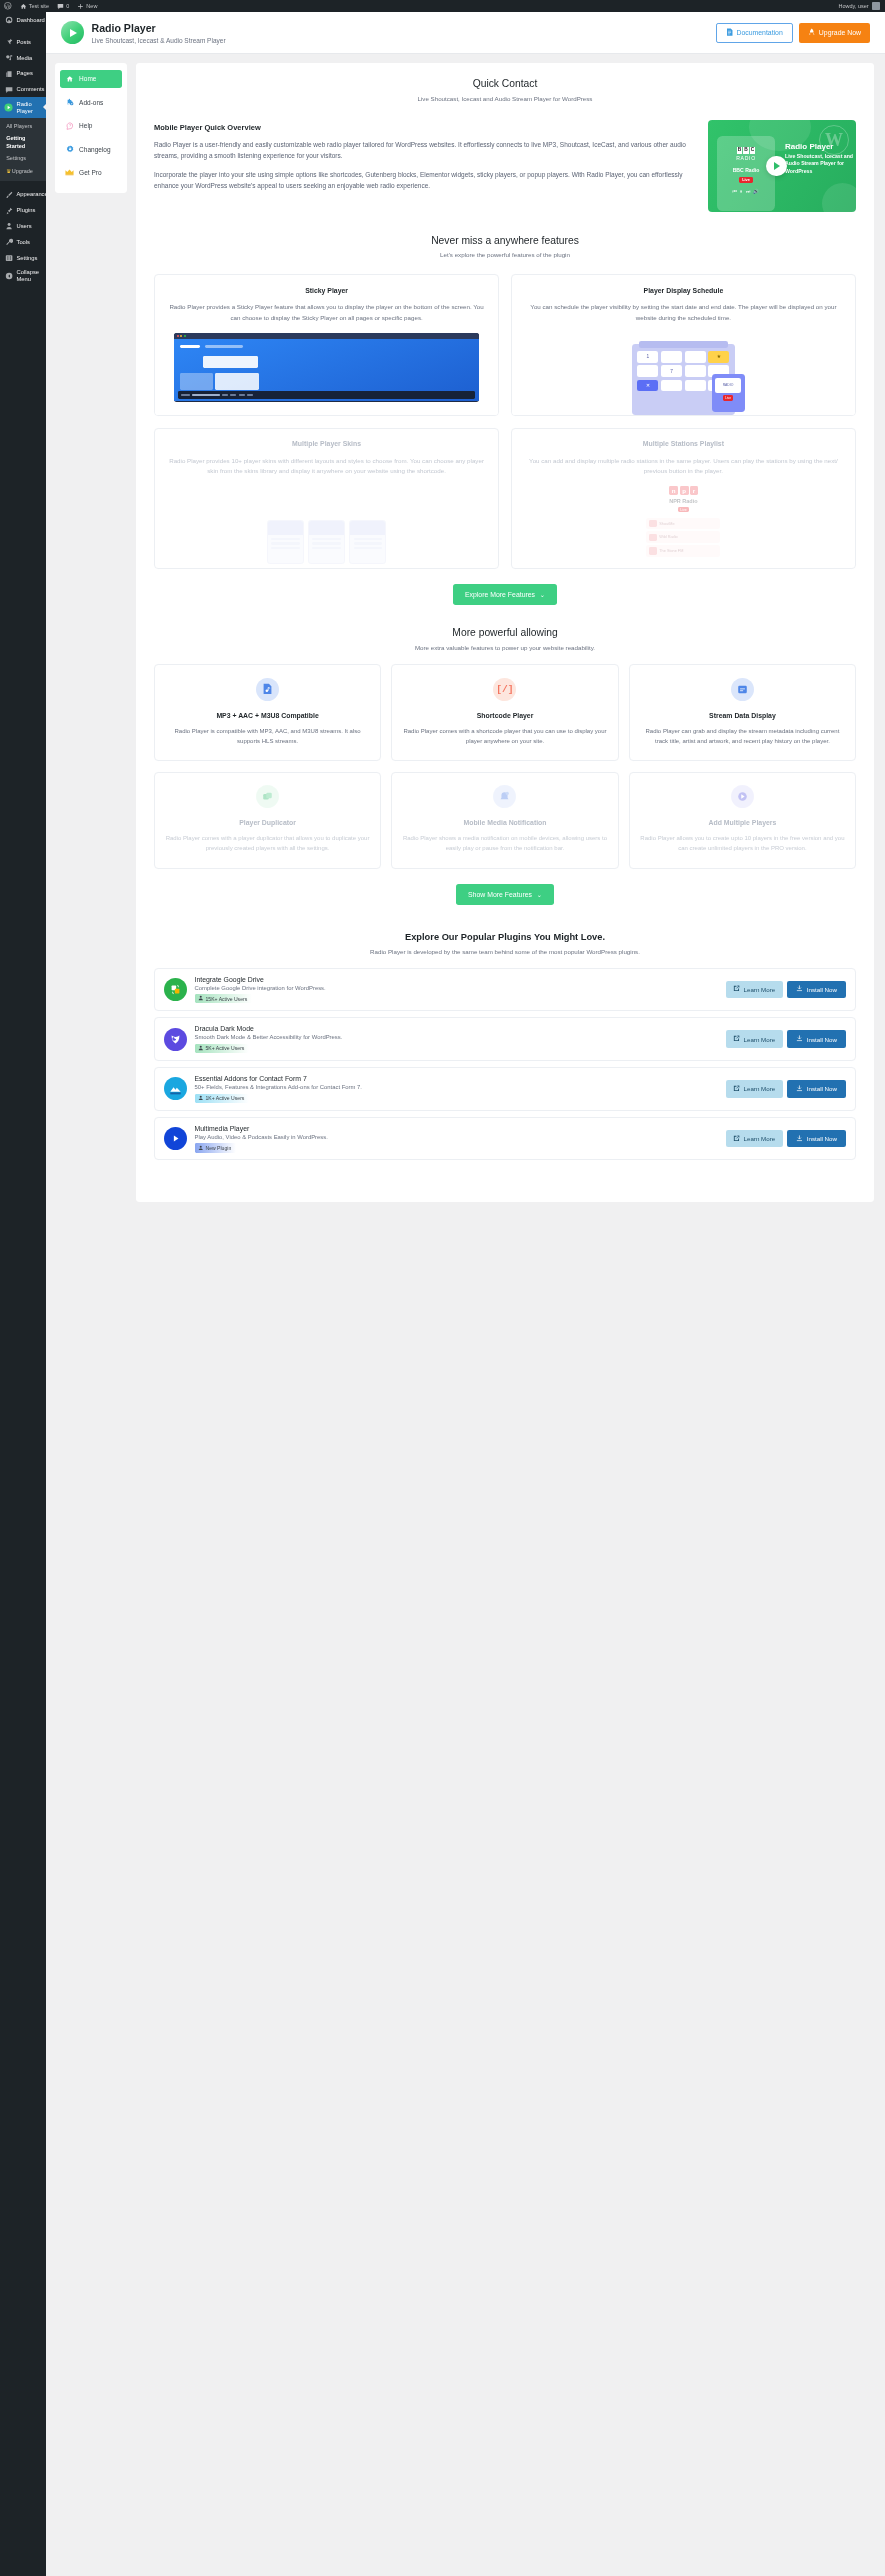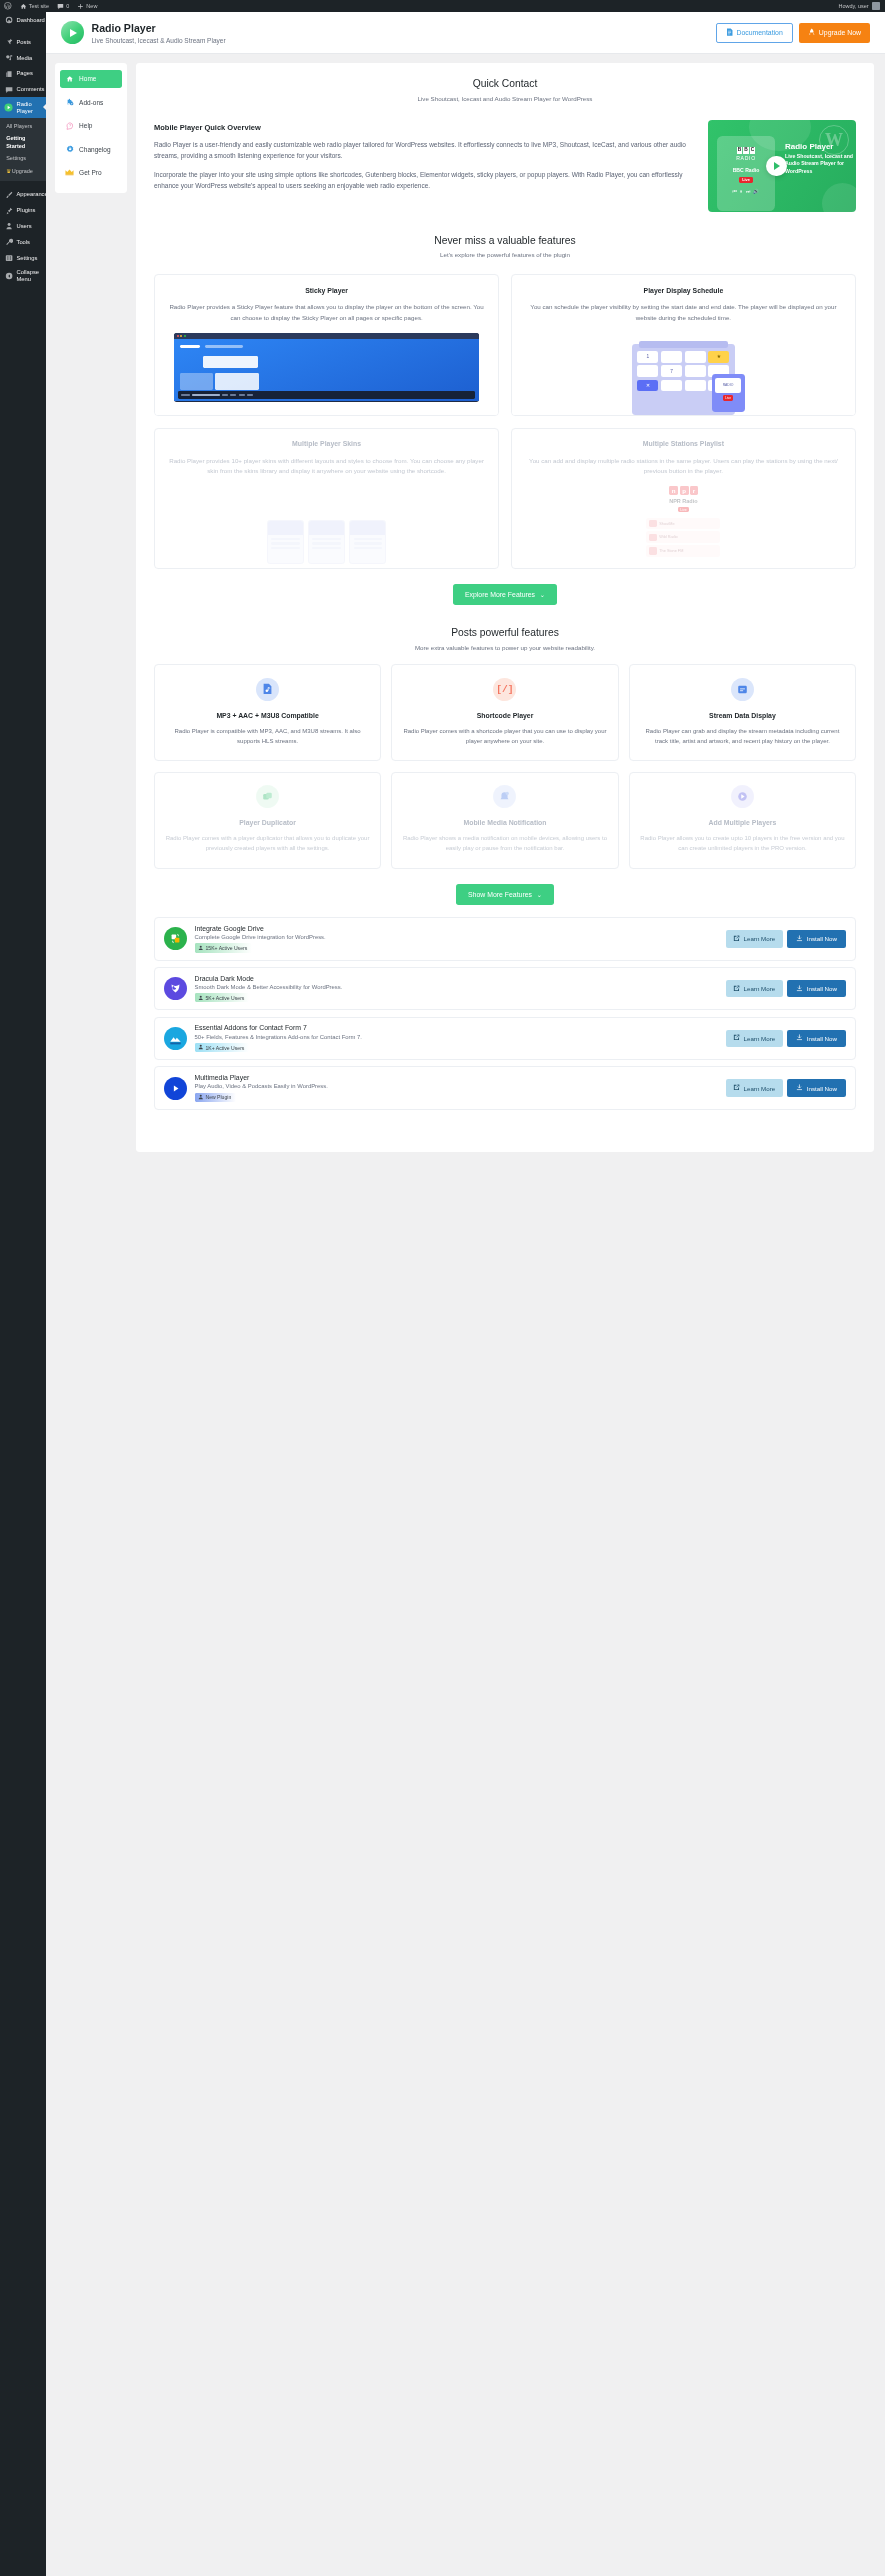--- a/index.html
+++ b/index.html
@@ -463,21 +463,21 @@
             <div class="vb-brand">Radio Player</div>
             <div class="vb-tag">Live Shoutcast, Icecast and Audio Stream Player for WordPress</div>
           </div>
           <div class="vb-play">
               <span class="tri"></span>
             </div>
         </div>
       </section>
 
       <div style="height:23px"></div>
-      <h2 class="sec-title">Never miss a valuable features</h2>
+      <h2 class="sec-title">Never miss a anywhere features</h2>
       <p class="sec-sub">Let's explore the powerful features of the plugin</p>
 
       <section class="f2">
 
         <div class="fcard">
           <h4>Sticky Player</h4>
           <p>Radio Player provides a Sticky Player feature that allows you to display the player on the bottom of the screen. You can choose to display the Sticky Player on all pages or specific pages.</p>
           <div class="shot shot-sticky">
             <div class="browser">
               <div class="browser-bar">
@@ -589,21 +589,21 @@
       </section>
 
       <div class="cta-wrap">
         <button class="cta">
           <span>Explore More Features</span>
           <span class="chev">⌄</span>
         </button>
       </div>
 
       <div style="height:22px"></div>
-      <h2 class="sec-title">Posts powerful features</h2>
+      <h2 class="sec-title">More powerful allowing</h2>
       <p class="sec-sub">More extra valuable features to power up your website readability.</p>
 
       <section class="f3">
         <div class="pcard">
           <div class="circ" style="background:#d9e5fb">
             <svg width="11" height="11.7" viewBox="0 0 16 18">
                 <path d="M2 1h8l4 4v12H2z" fill="#4e86e8"></path>
                 <circle cx="7" cy="12" r="2" fill="#fff"></circle>
                 <path d="M9 12V7l3 1" stroke="#fff" stroke-width="1.3" fill="none"></path>
               </svg>
@@ -661,20 +661,24 @@
         </div>
       </section>
 
       <div class="cta-wrap">
         <button class="cta">
           <span>Show More Features</span>
           <span class="chev">⌄</span>
         </button>
       </div>
 
+      <div class="plug-head">
+        <h2 class="plug-title">Explore Our Popular Plugins You Might Love.</h2>
+        <p class="plug-sub">Radio Player is developed by the same team behind some of the most popular WordPress plugins.</p>
+      </div>
 
       <section class="plug-list">
 
         <div class="plug-row">
           <div class="plug-ico" style="background:#2bb24c">
             <svg width="13" height="13" viewBox="0 0 20 20">
                 <rect x="4" y="4" width="7" height="7" rx="1" fill="#fff"></rect>
                 <rect x="9" y="9" width="7" height="7" rx="1" fill="#f4b400"></rect>
                 <path d="M13 3a5 5 0 011.5 3.5M7 17a5 5 0 01-1.5-3.5" stroke="#fff" stroke-width="1.3" fill="none"></path>
               </svg>

